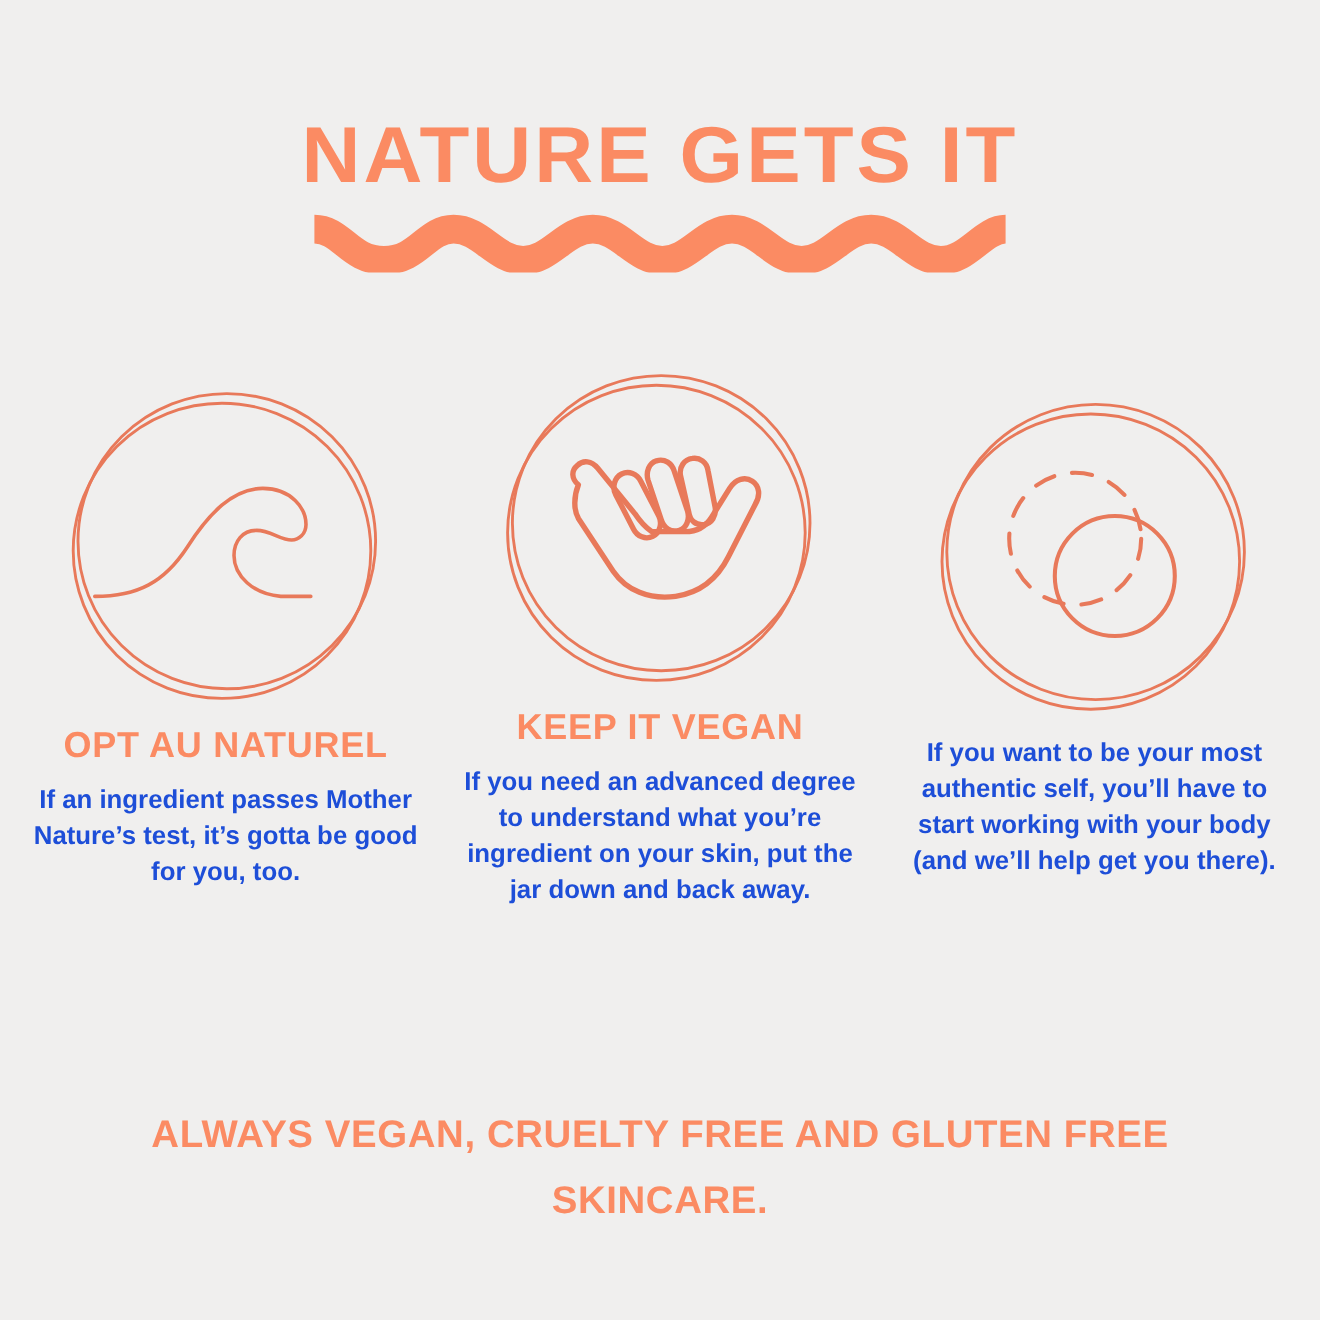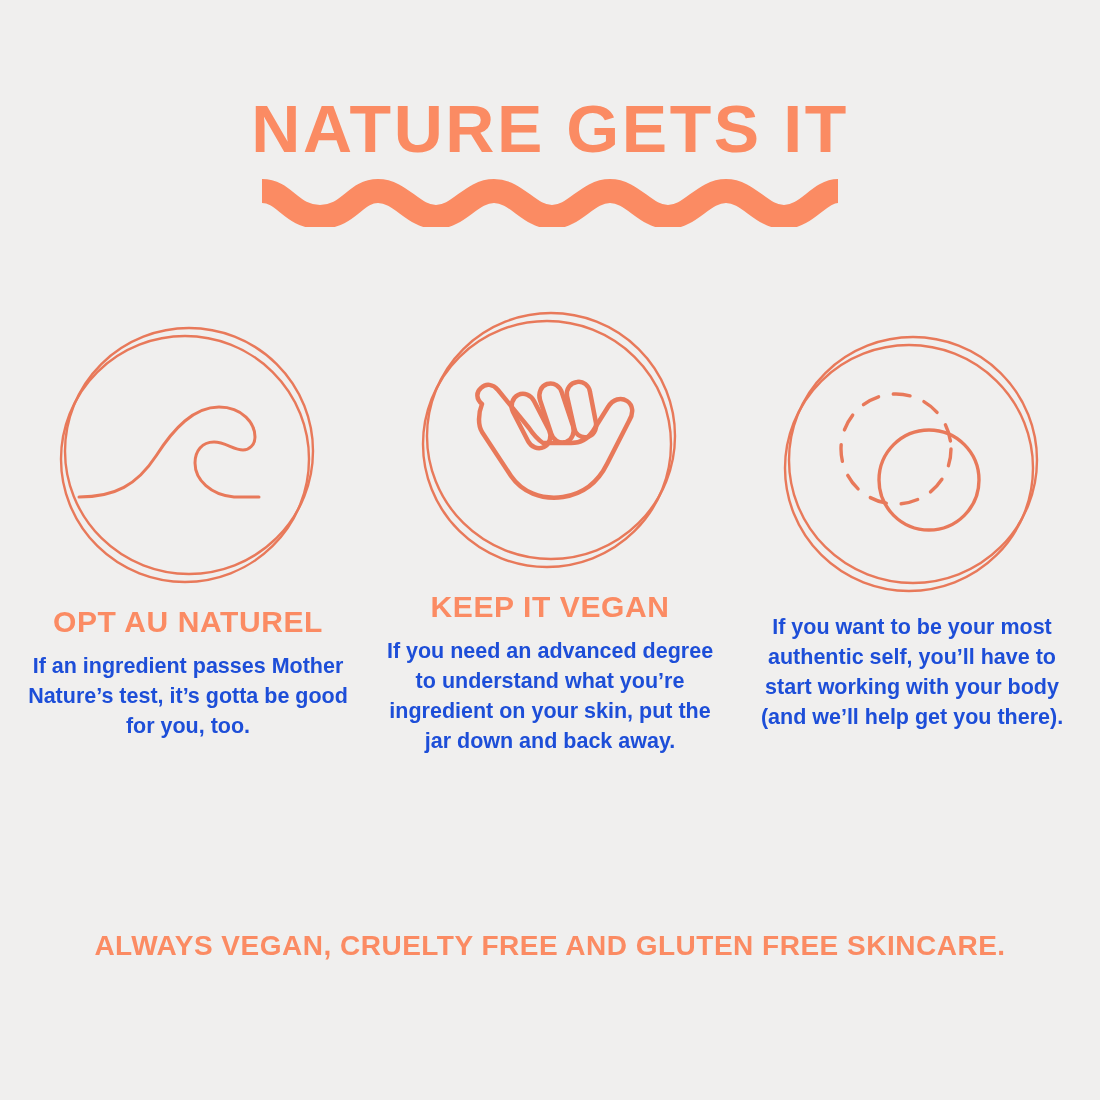--- a/index.html
+++ b/index.html
@@ -78,21 +78,21 @@
 
   
   .tagline {
     position:absolute;
     left:50%; transform:translateX(-50%);
     top:918px;
     width:1000px;
     color:#fb8b63;
     font-family:"Liberation Sans Narrow","Liberation Sans", sans-serif;
     font-weight:700;
-    font-size:28px;
+    font-size:32px;
     line-height:55px;
     letter-spacing:0.5px;
     text-align:center;
   }
 </style>
 </head>
 <body>
 
 <div class="page">
 

